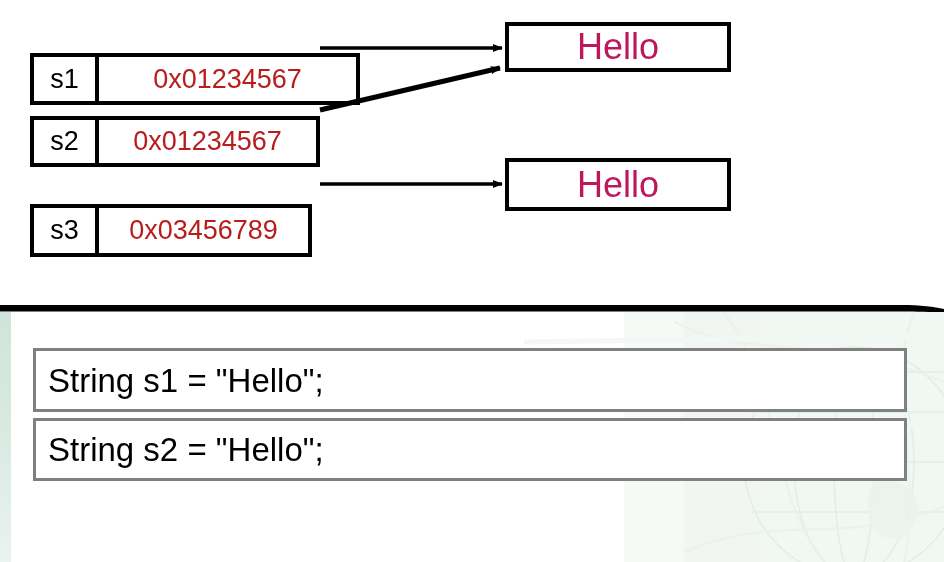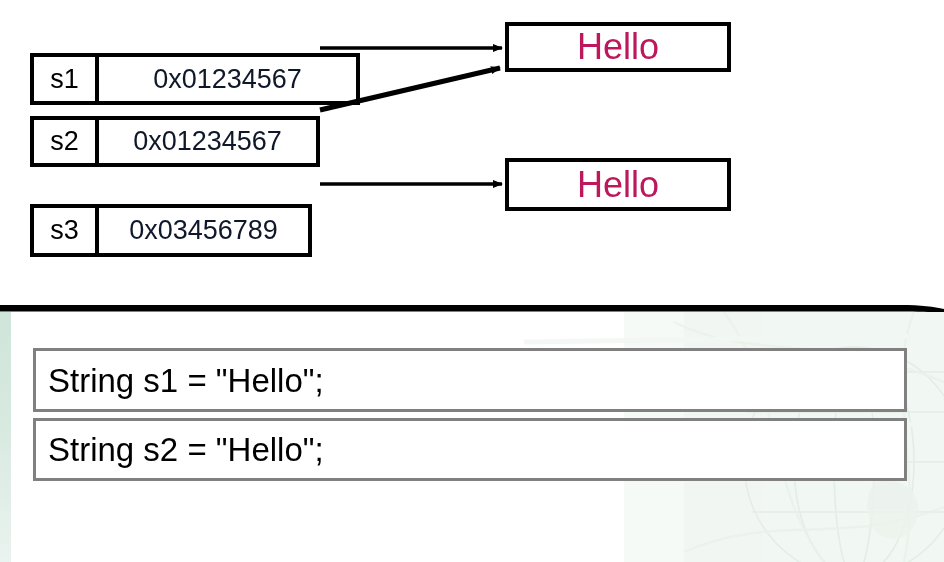--- a/index.html
+++ b/index.html
@@ -51,21 +51,21 @@
     color: #000000;
     line-height: 1;
   }
   .var-value {
     box-sizing: border-box;
     flex: 1;
     display: flex;
     align-items: center;
     justify-content: center;
     font-size: 27px;
-    color: #0f172a;
+    color: #b91c1c;
     line-height: 1;
   }
 
   .heap-box {
     position: absolute;
     box-sizing: border-box;
     border: 4px solid #000000;
     background: #ffffff;
     display: flex;
     align-items: center;

